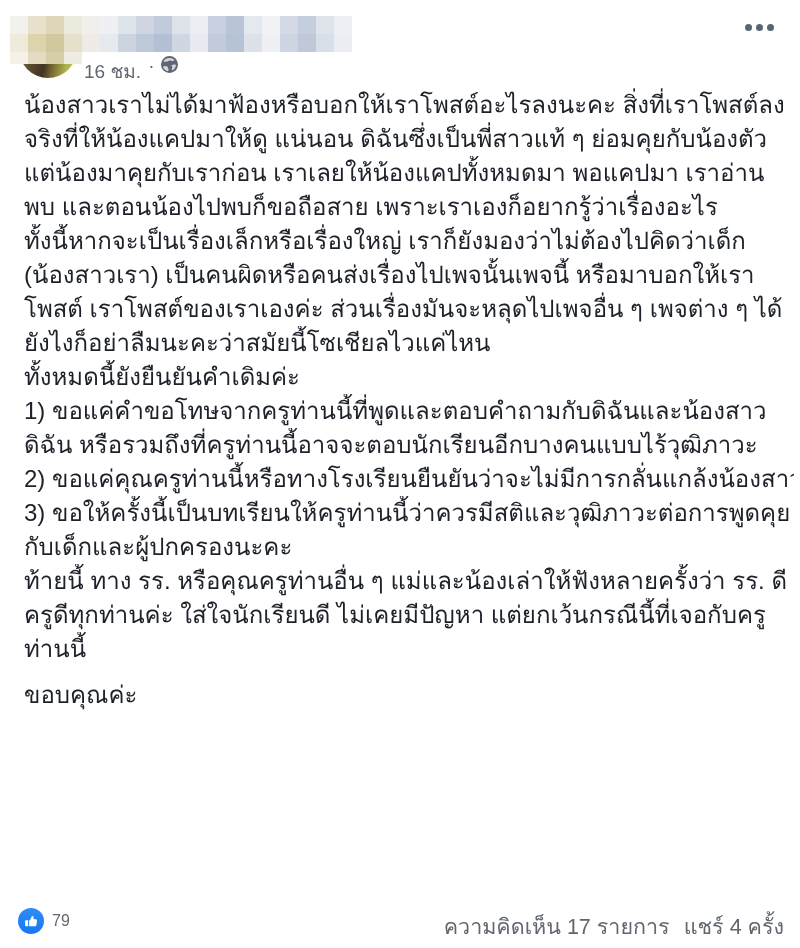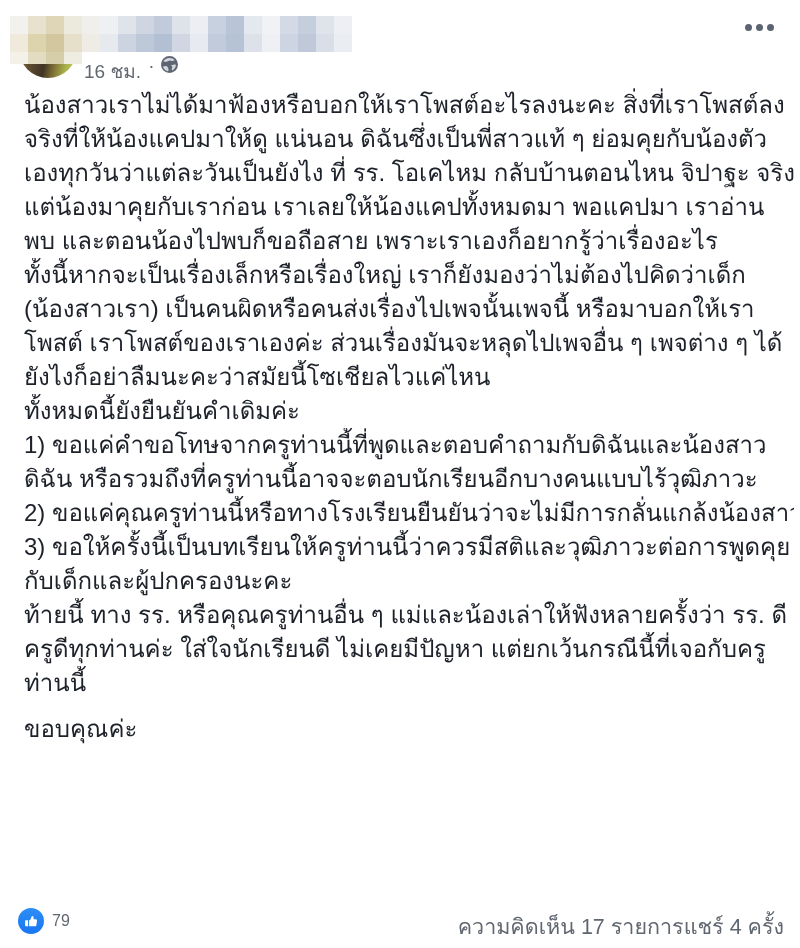--- a/index.html
+++ b/index.html
@@ -27,21 +27,21 @@
     font-size:24px;z-index:1;margin-left:8px;}
   .text-line{height:34px;line-height:34px;white-space:nowrap;overflow:hidden;}
   .text-line.blank{height:12px;}
 
   
   .footer{position:absolute;left:0;right:0;top:903px;height:38px;}
   .like-group{position:absolute;left:18px;top:5px;display:flex;align-items:center;gap:8px;cursor:pointer;}
   .like-badge{width:26px;height:26px;border-radius:50%;display:flex;align-items:center;justify-content:center;
     background:linear-gradient(#2e8df5,var(--like_blue));box-shadow:0 0 0 1px #fff;}
   .like-count{color:var(--muted);font-size:16px;}
-  .meta-group{position:absolute;right:16px;top:6px;display:flex;color:var(--muted);font-size:21.5px;}
+  .meta-group{position:absolute;right:16px;top:6px;display:flex;gap:14px;color:var(--muted);font-size:21.5px;}
   .meta-group span{cursor:pointer;white-space:nowrap;}
 </style>
 </head>
 <body>
 
 <div class="post">
 
   <div class="avatar"></div>
   <div class="mosaic" id="mosaic-row1">
       <span class="cell" style="background: rgb(242, 241, 237);"></span>
@@ -105,21 +105,20 @@
 
   <div class="more-button">
     <i></i>
     <i></i>
     <i></i>
   </div>
 
   <div class="post-text">
       <div class="text-line">น้องสาวเราไม่ได้มาฟ้องหรือบอกให้เราโพสต์อะไรลงนะคะ สิ่งที่เราโพสต์ลง</div>
       <div class="text-line">จริงที่ให้น้องแคปมาให้ดู แน่นอน ดิฉันซึ่งเป็นพี่สาวแท้ ๆ ย่อมคุยกับน้องตัว</div>
-      <div class="text-line">เองทุกวันว่าแต่ละวันเป็นยังไง ที่ รร. โอเคไหม กลับบ้านตอนไหน จิปาฐะ จริง</div>
       <div class="text-line">แต่น้องมาคุยกับเราก่อน เราเลยให้น้องแคปทั้งหมดมา พอแคปมา เราอ่าน</div>
       <div class="text-line">พบ และตอนน้องไปพบก็ขอถือสาย เพราะเราเองก็อยากรู้ว่าเรื่องอะไร</div>
       <div class="text-line">ทั้งนี้หากจะเป็นเรื่องเล็กหรือเรื่องใหญ่ เราก็ยังมองว่าไม่ต้องไปคิดว่าเด็ก</div>
       <div class="text-line">(น้องสาวเรา) เป็นคนผิดหรือคนส่งเรื่องไปเพจนั้นเพจนี้ หรือมาบอกให้เรา</div>
       <div class="text-line">โพสต์ เราโพสต์ของเราเองค่ะ ส่วนเรื่องมันจะหลุดไปเพจอื่น ๆ เพจต่าง ๆ ได้</div>
       <div class="text-line">ยังไงก็อย่าลืมนะคะว่าสมัยนี้โซเชียลไวแค่ไหน</div>
       <div class="text-line">ทั้งหมดนี้ยังยืนยันคำเดิมค่ะ</div>
       <div class="text-line">1) ขอแค่คำขอโทษจากครูท่านนี้ที่พูดและตอบคำถามกับดิฉันและน้องสาว</div>
       <div class="text-line">ดิฉัน หรือรวมถึงที่ครูท่านนี้อาจจะตอบนักเรียนอีกบางคนแบบไร้วุฒิภาวะ</div>
       <div class="text-line">2) ขอแค่คุณครูท่านนี้หรือทางโรงเรียนยืนยันว่าจะไม่มีการกลั่นแกล้งน้องสาว</div>

